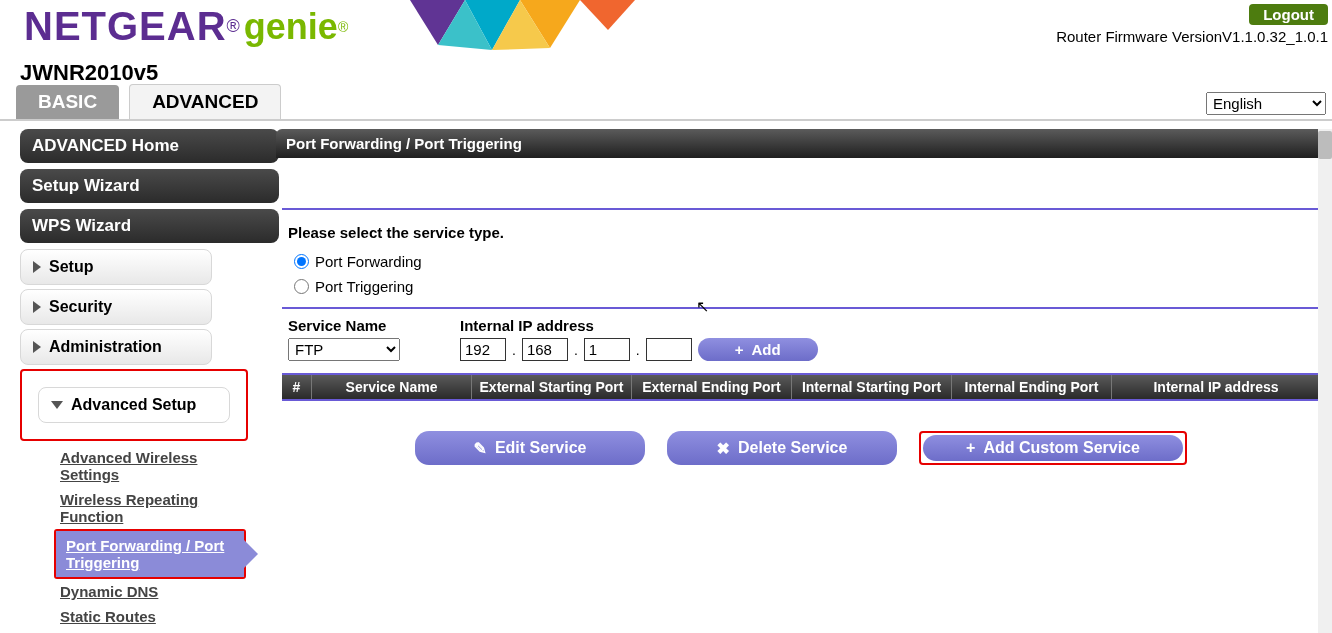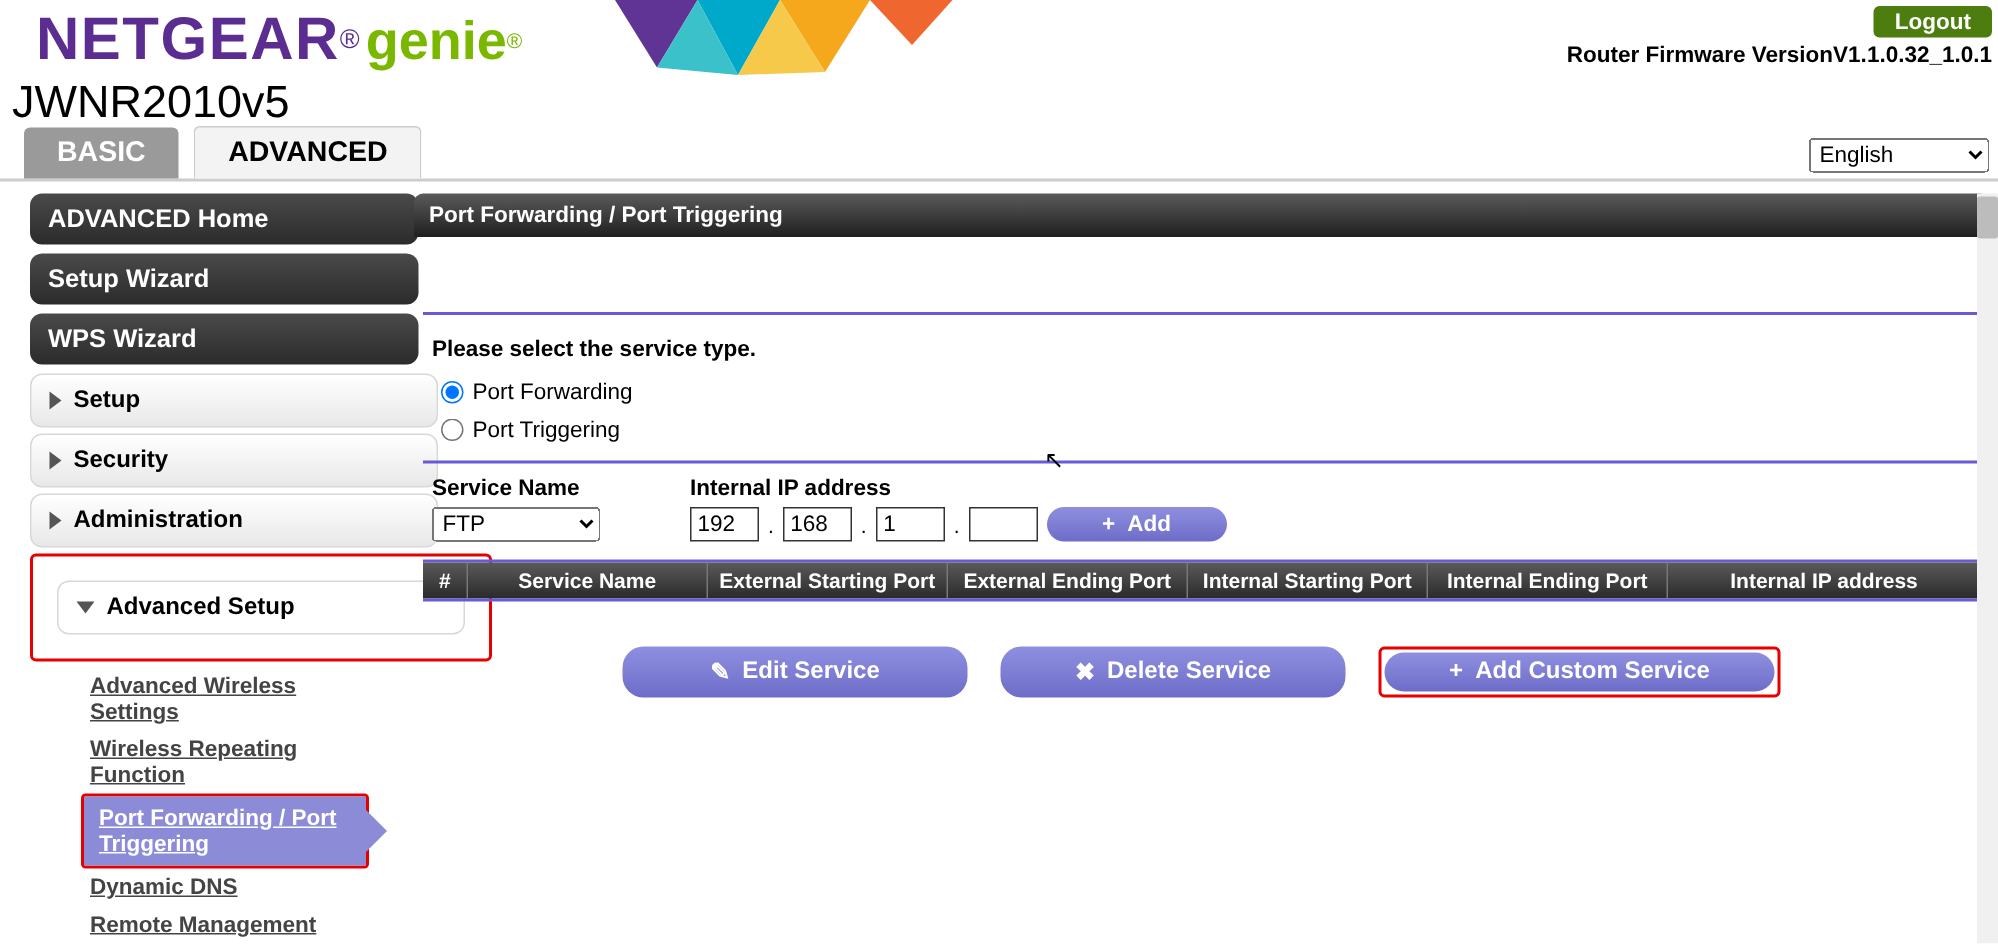--- a/index.html
+++ b/index.html
@@ -6,27 +6,27 @@
   body { font-family: Arial, Helvetica, sans-serif; font-size: 14px; color: #000; background: #fff; width: 1332px; }
   
   
   .header { position: relative; height: 84px; padding: 0 12px 0 24px; }
   .logo-row { display: flex; align-items: center; padding-top: 4px; }
   .netgear-logo { font-size: 40px; font-weight: 900; letter-spacing: 1px; color: #5c2d91; }
   .netgear-r { font-size: 18px; vertical-align: super; color: #5c2d91; }
   .genie { font-size: 36px; font-weight: 600; color: #7ab800; margin-left: 4px; }
   .genie-r { font-size: 14px; vertical-align: super; color: #7ab800;}
   .triangles { position: absolute; left: 410px; top: 0; }
-  .model { position: absolute; left: 8px; bottom: -2px; font-size: 30px; font-weight: normal; }
+  .model { position: absolute; left: 20px; bottom: -2px; font-size: 22px; font-weight: bold; }
   .logout-btn {
     position: absolute; right: 4px; top: 4px;
     background: #4d7c0f; color: #fff; font-weight: bold;
     border: none; border-radius: 4px; padding: 2px 14px; font-size: 15px; cursor: pointer;
   }
-  .firmware { position: absolute; right: 4px; top: 28px; font-size: 15px; font-weight: bold; }
+  .firmware { position: absolute; right: 4px; top: 28px; font-size: 15px; font-weight: normal; }
   
   
   .tab-row { display: flex; align-items: center; padding-left: 16px; border-bottom: 2px solid #ccc; position: relative; }
   .tab { padding: 6px 22px; font-size: 19px; font-weight: bold; cursor: pointer; border-radius: 4px 4px 0 0; }
   .tab-basic { background: #9a9a9a; color: #fff; margin-right: 10px; }
   .tab-advanced { background: #f3f3f3; color: #000; border: 1px solid #ccc; border-bottom: none; }
   .lang-select { position: absolute; right: 6px; bottom: 4px; font-size: 15px; padding: 1px 2px; width: 120px; }
   
   
   .body-row { display: flex; padding: 8px 6px 0 20px; }
@@ -34,21 +34,21 @@
   .main { flex: 1; margin-left: 20px; position: relative; }
   
   
   .pill {
     display: block; width: 259px; padding: 7px 12px; margin-bottom: 6px;
     background: linear-gradient(#4a4a4a,#2b2b2b); color: #fff;
     font-weight: bold; font-size: 17px; border-radius: 8px; cursor: pointer;
   }
   .menu-item {
     display: flex; align-items: center; gap: 8px;
-    width: 272px; padding: 8px 12px; margin-bottom: 4px;
+    width: 192px; padding: 8px 12px; margin-bottom: 4px;
     background: linear-gradient(#ffffff,#e8e8e8);
     border-radius: 8px; border: 1px solid #d8d8d8;
     font-weight: bold; font-size: 16px; cursor: pointer;
   }
   .menu-item.expanded { background: #fff; }
   .highlight-red { border: 2px solid #e60000; border-radius: 4px; padding: 16px; display: inline-block; }
   .sidebar .highlight-red .menu-item { margin-bottom: 0; }
   .caret { width: 0; height: 0; }
   .caret-right { border-top: 6px solid transparent; border-bottom: 6px solid transparent; border-left: 8px solid #555; }
   .caret-down  { border-left: 6px solid transparent; border-right: 6px solid transparent; border-top: 8px solid #555; }
@@ -173,20 +173,21 @@
       </div>
     </span>
 
     <div class="sublist">
       <a>Advanced Wireless Settings</a>
       <a>Wireless Repeating Function</a>
       <div class="sublist-active-wrap">
         <a class="sublist-active">Port Forwarding / Port Triggering</a>
       </div>
       <a>Dynamic DNS</a>
+      <a>Static Routes</a>
       <a>Remote Management</a>
     </div>
   </div>
 
   <div class="main">
     <div class="panel-title">Port Forwarding / Port Triggering</div>
     <div class="panel-body">
       <div style="height:40px"></div>
       <hr class="hr-purple">
 

